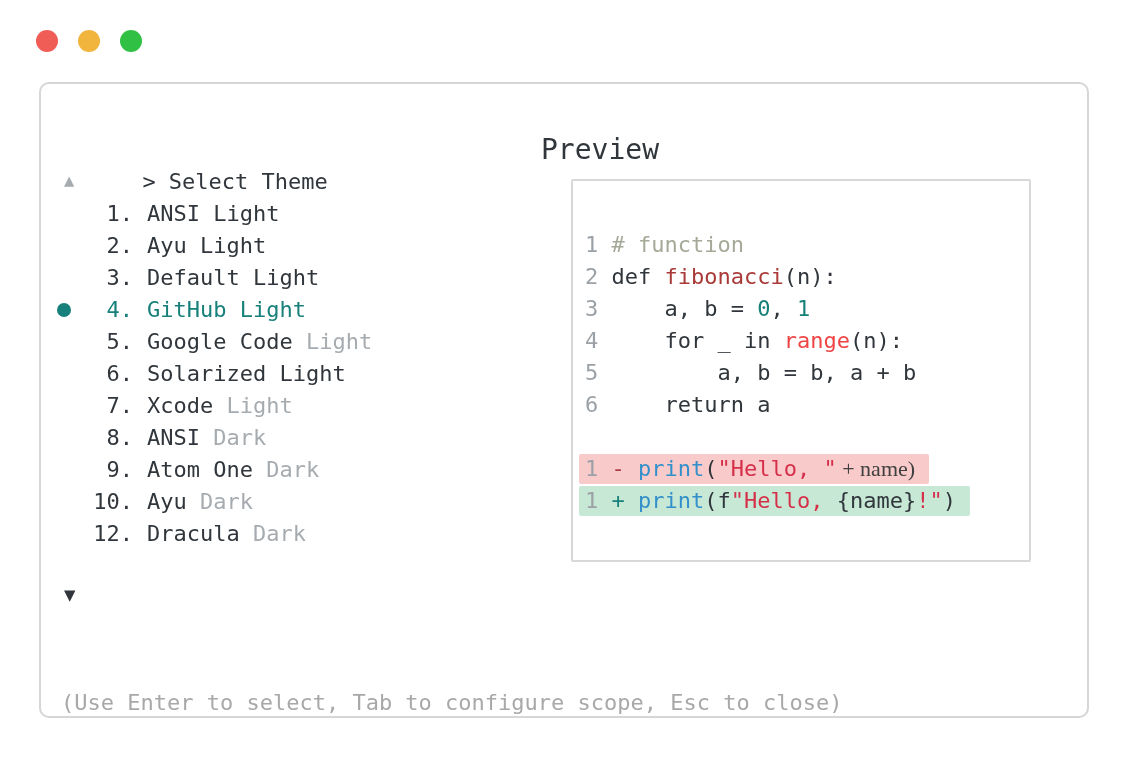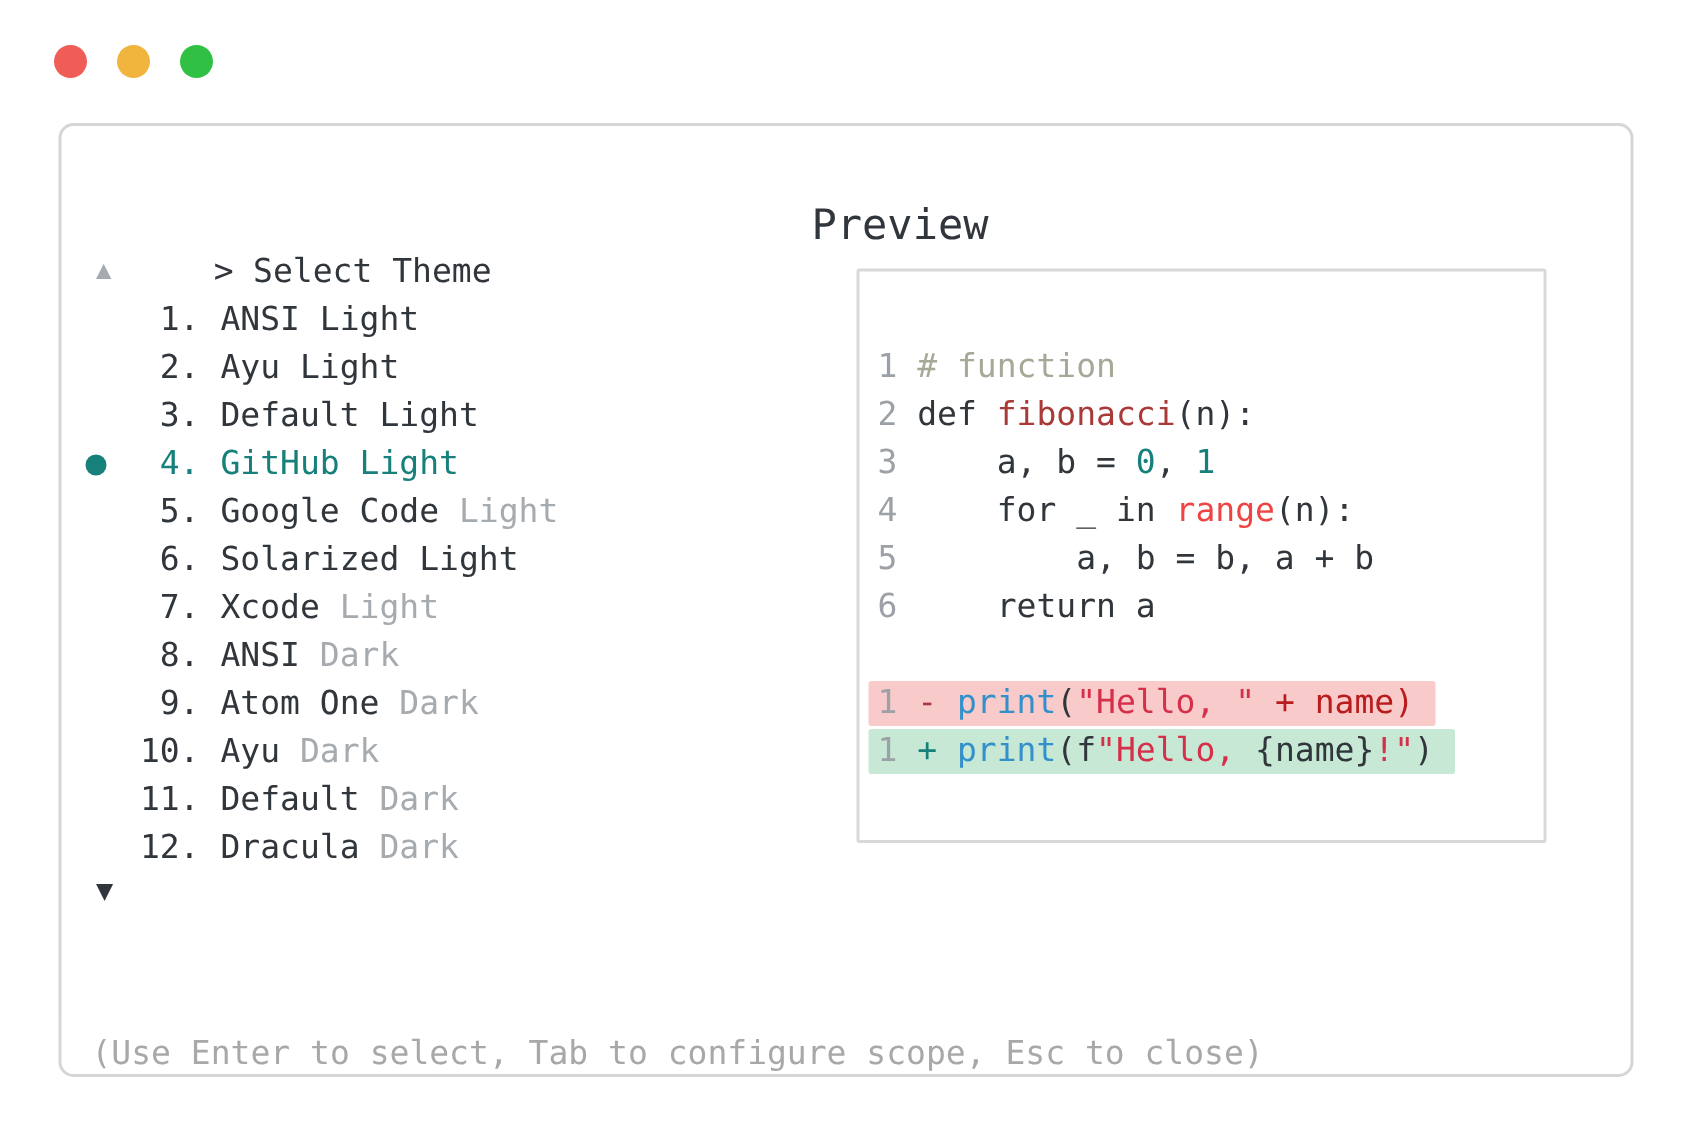--- a/index.html
+++ b/index.html
@@ -118,44 +118,39 @@
           <span class="num">9.</span>
           <span class="label"><span>Atom One</span><span class="variant"> Dark</span></span>
         </div>
         <div class="theme-row">
           <span class="marker"></span>
           <span class="num">10.</span>
           <span class="label"><span>Ayu</span><span class="variant"> Dark</span></span>
         </div>
         <div class="theme-row">
           <span class="marker"></span>
-          <span class="num">11.</span>
-          <span class="label"><span>Default</span><span class="variant"> Dark</span></span>
-        </div>
-        <div class="theme-row">
-          <span class="marker"></span>
           <span class="num">12.</span>
           <span class="label"><span>Dracula</span><span class="variant"> Dark</span></span>
         </div>
       </div>
 
     <div class="scroll-ind scroll-down">▼</div>
 
     <div class="preview-title">Preview</div>
 
     <div class="preview-box">
       <div class="code-area" id="code-area">
           <div class="code-line"><span style="color: rgb(155, 161, 166);">1 </span><span style="color: rgb(164, 170, 151);"># function</span></div>
           <div class="code-line"><span style="color: rgb(155, 161, 166);">2 </span><span style="color: rgb(48, 54, 59);">def </span><span style="color: rgb(169, 58, 56);">fibonacci</span><span style="color: rgb(48, 54, 59);">(n):</span></div>
           <div class="code-line"><span style="color: rgb(155, 161, 166);">3 </span><span style="color: rgb(48, 54, 59);">    a, b = </span><span style="color: rgb(23, 128, 123);">0</span><span style="color: rgb(48, 54, 59);">, </span><span style="color: rgb(23, 128, 123);">1</span></div>
           <div class="code-line"><span style="color: rgb(155, 161, 166);">4 </span><span style="color: rgb(48, 54, 59);">    for _ in </span><span style="color: #ef4444;">range</span><span style="color: rgb(48, 54, 59);">(n):</span></div>
           <div class="code-line"><span style="color: rgb(155, 161, 166);">5 </span><span style="color: rgb(48, 54, 59);">        a, b = b, a + b</span></div>
           <div class="code-line"><span style="color: rgb(155, 161, 166);">6 </span><span style="color: rgb(48, 54, 59);">    return a</span></div>
           <div class="code-line"></div>
-          <div class="code-line"><span class="diff-inner removed"><span style="color: rgb(155, 161, 166);">1 </span><span style="color: rgb(171, 58, 64);">- </span><span style="color: rgb(51, 144, 202);">print</span><span style="color: rgb(48, 54, 59);">(</span><span style="color: rgb(214, 47, 74);">"Hello, "</span><span style="color: #b91c1c;"> + name)</span></span></div>
+          <div class="code-line"><span class="diff-inner removed"><span style="color: rgb(155, 161, 166);">1 </span><span style="color: rgb(171, 58, 64);">- </span><span style="color: rgb(51, 144, 202);">print</span><span style="color: rgb(48, 54, 59);">(</span><span style="color: rgb(214, 47, 74);">"Hello, "</span><span style="color: #404040; font-family: Liberation Serif, serif;"> + name)</span></span></div>
           <div class="code-line"><span class="diff-inner added"><span style="color: rgb(155, 161, 166);">1 </span><span style="color: rgb(23, 128, 123);">+ </span><span style="color: rgb(51, 144, 202);">print</span><span style="color: rgb(48, 54, 59);">(f</span><span style="color: rgb(214, 47, 74);">"Hello, </span><span style="color: rgb(48, 54, 59);">{name}</span><span style="color: rgb(214, 47, 74);">!"</span><span style="color: rgb(48, 54, 59);">)</span></span></div>
         </div>
     </div>
 
     <div class="hint">(Use Enter to select, Tab to configure scope, Esc to close)</div>
 
   </div>
 </div>
 
 </body></html>

